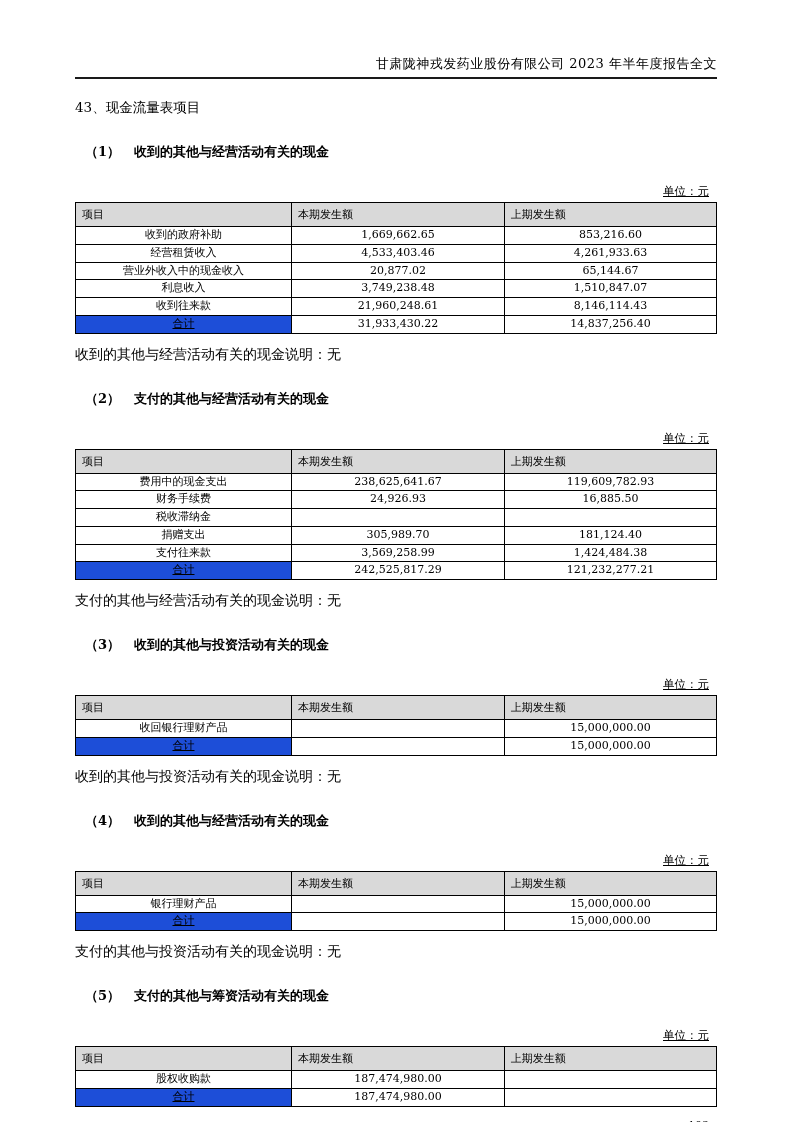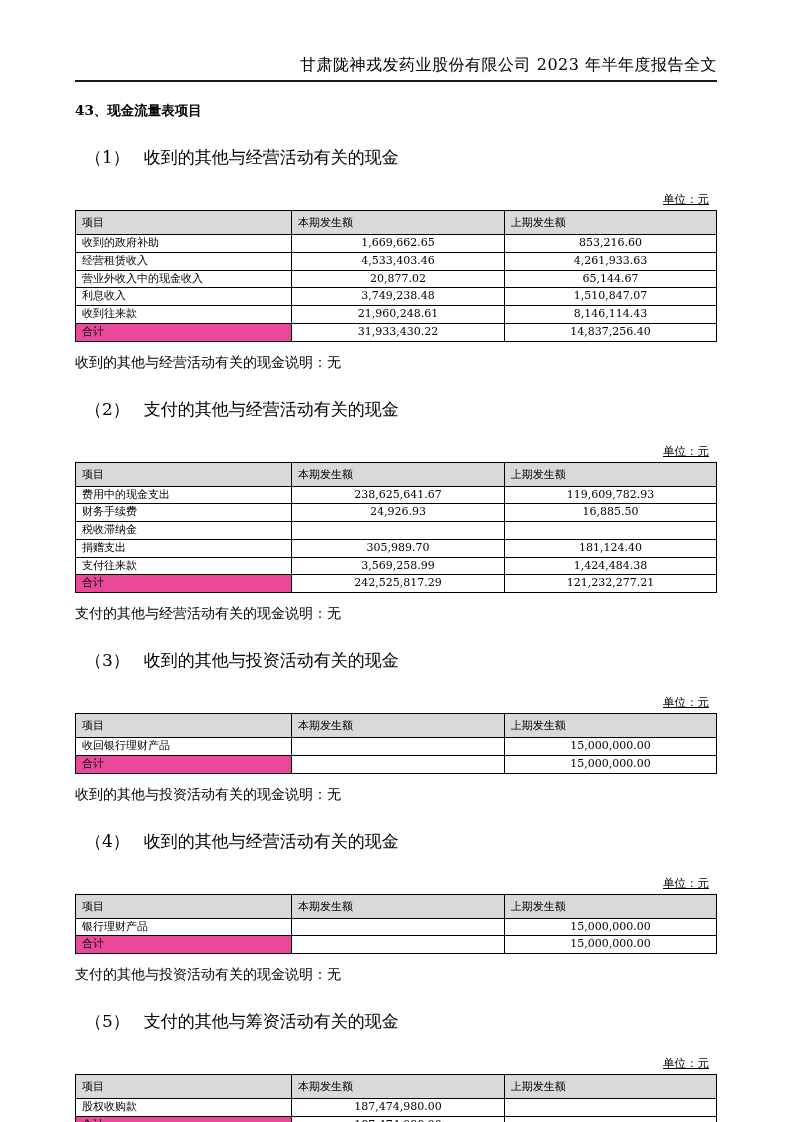--- a/index.html
+++ b/index.html
@@ -12,34 +12,34 @@
   .page {
     position: relative;
     width: 793px;
     height: 1122px;
     margin: 0 auto;
     background: #ffffff;
     padding: 55px 76px 0 75px;
   }
   .doc-header {
     text-align: right;
-    font-size: 16px;
+    font-size: 13px;
     letter-spacing: 0.5px;
     padding-bottom: 4px;
     border-bottom: 2px solid #1a1a1a;
   }
   .section-title {
     margin-top: 20px;
     font-size: 13.5px;
-    font-weight: bold;
+    font-weight: normal;
   }
   .sub-heading {
     margin: 26px 0 0 10px;
-    font-size: 17px;
-    font-weight: normal;
+    font-size: 13px;
+    font-weight: bold;
   }
   .sub-heading .sub-num { margin-right: 14px; }
   .unit-label {
     text-align: right;
     font-size: 11.5px;
     margin: 23px 8px 3px 0;
     text-decoration: underline;
   }
   table.data-table {
     width: 100%;
@@ -61,23 +61,23 @@
     padding: 2px 6px;
   }
   table.data-table td {
     height: 17px;
     border: 1px solid #000000;
     padding: 1px 6px 2px 6px;
     line-height: 1.25;
     overflow: hidden;
     white-space: nowrap;
   }
-  td.td-item { text-align: left; margin-top: 11px; }
+  td.td-item { text-align: center; margin-top: 11px; }
   td.td-num  { text-align: center; font-family: "DejaVu Serif", "Liberation Serif", serif; }
-  tr.total td:first-child { background: #ec4899; }
+  tr.total td:first-child { background: #1d4ed8; text-decoration: underline; }
   .note {
     margin-top: 12px;
     font-size: 14px;
   }
   .subsection { margin: 0; }
   .page-number {
     text-align: right;
     font-size: 11px;
     margin-top: 12px;
     padding-right: 8px;

